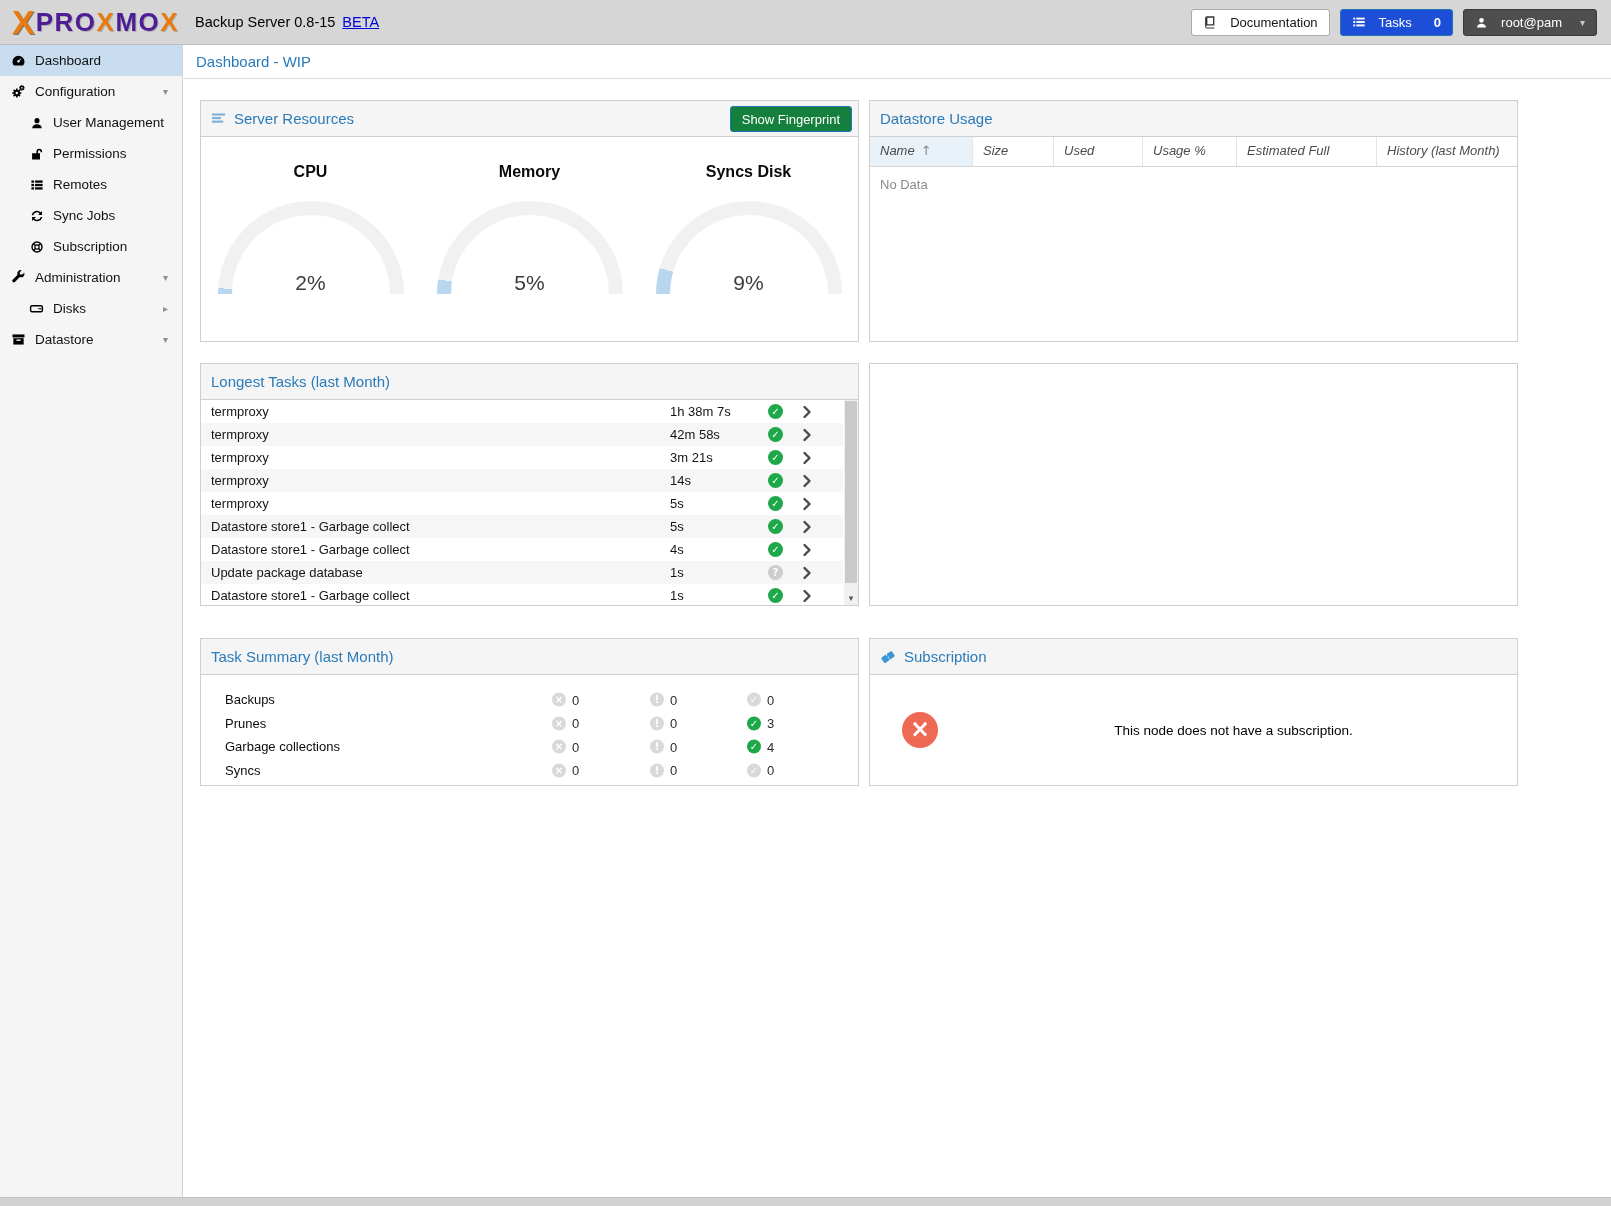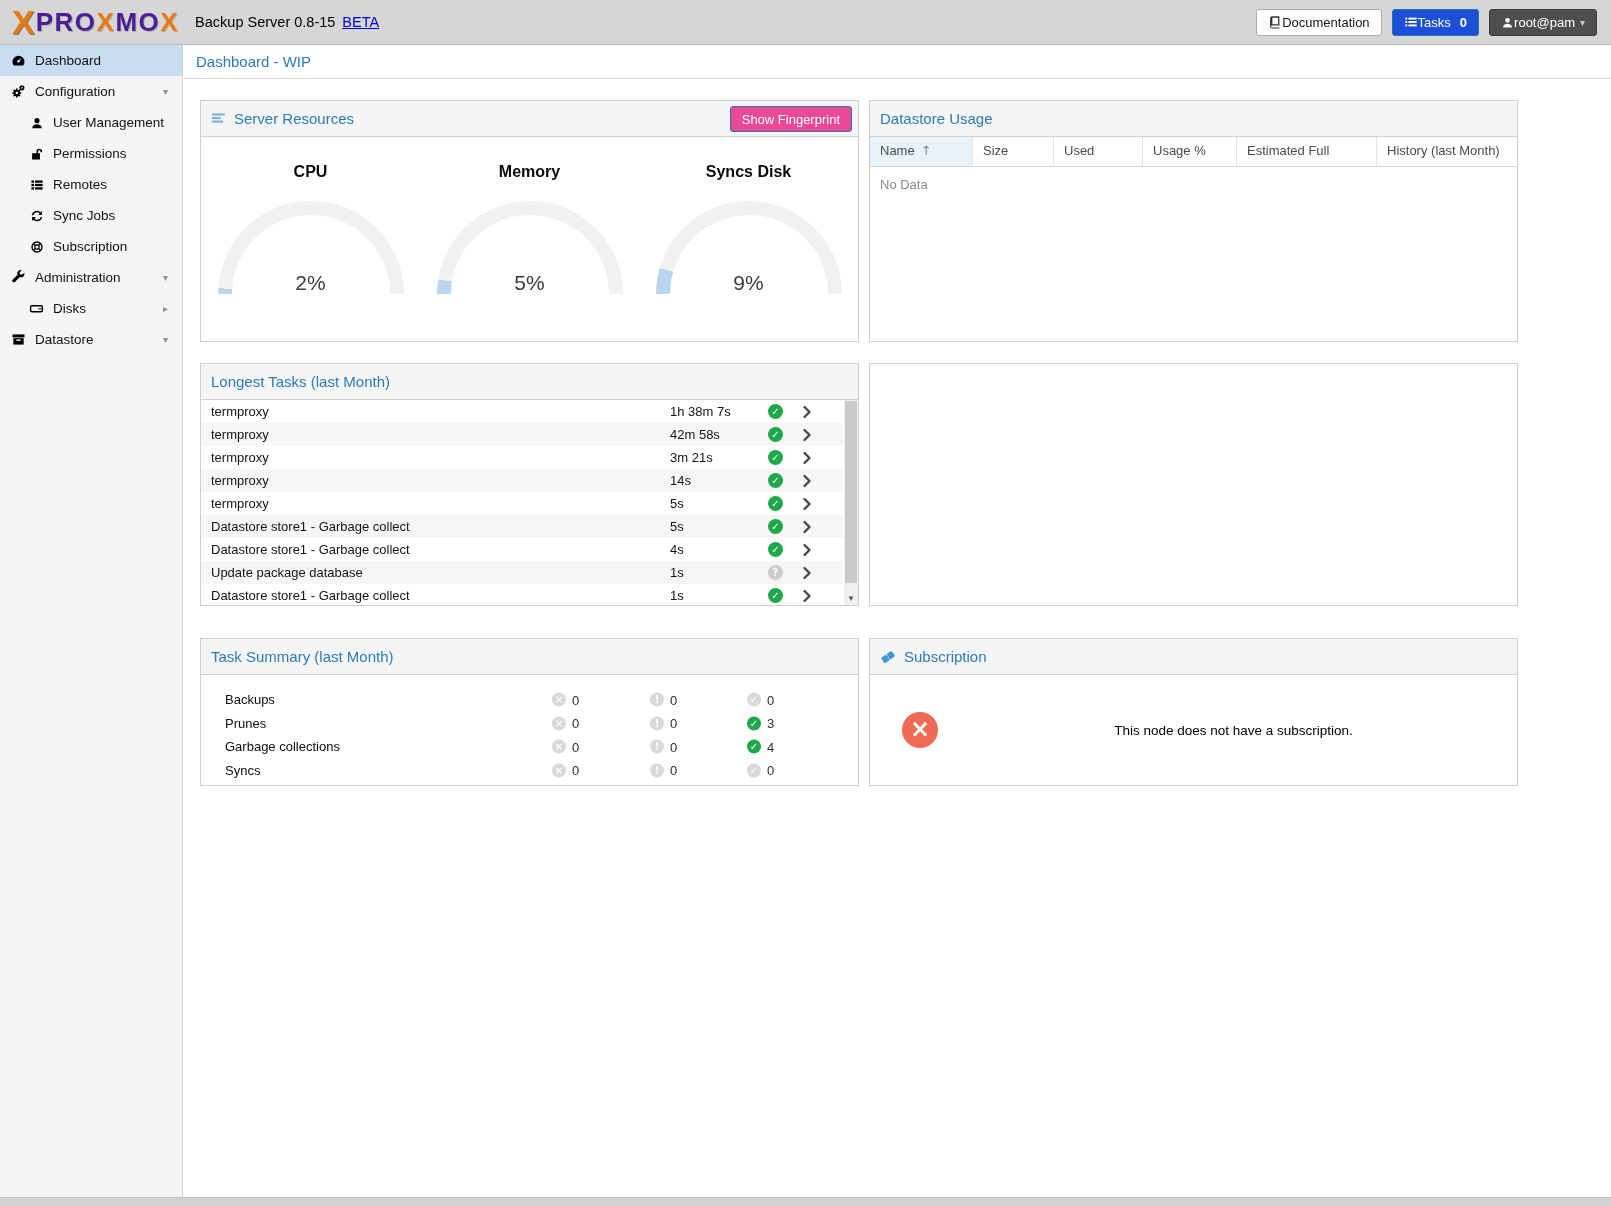--- a/index.html
+++ b/index.html
@@ -14,21 +14,21 @@
     border-bottom:1px solid #bdbdbd;box-sizing:border-box;display:flex;align-items:center;}
   .brand{display:flex;align-items:center;margin-left:12px;cursor:default;}
   .brand-mark{font-size:34px;font-weight:800;color:#e87a10;letter-spacing:-1px;
     text-shadow:1px 1px 0 rgba(40,40,40,.55);line-height:1;margin-right:2px;}
   .brand-seg{font-size:26px;font-weight:800;letter-spacing:1.5px;line-height:1;
     text-shadow:1px 1px 0 rgba(120,120,120,.4);}
   .seg-dark{color:#4c1d95}.seg-orange{color:#e87a10}
   .product{margin-left:16px;font-size:14.5px;color:#000;}
   .beta{margin-left:7px;font-size:14.5px;color:#0000dd;text-decoration:underline;cursor:pointer;}
   .topbar-right{margin-left:auto;margin-right:14px;display:flex;gap:10px;align-items:center;}
-  .tb-btn{height:27px;display:flex;align-items:center;gap:0;padding:0 11px;border-radius:3px;
+  .tb-btn{height:27px;display:flex;align-items:center;gap:13px;padding:0 11px;border-radius:3px;
     font-size:13px;box-sizing:border-box;cursor:pointer;justify-content:space-between;}
   .btn-doc{background:#fff;border:1px solid #ababab;color:#151515;}
   .btn-tasks{background:#1d4ed8;border:1px solid #2277b2;color:#fff;}
   .btn-tasks .cnt{font-weight:bold;margin-left:9px;}
   .btn-user{background:#4e4e4e;border:1px solid #3a3a3a;color:#fff;}
   .chev-glyph{color:#c9c9c9;font-size:10px;margin-left:5px;font-family:"DejaVu Sans",sans-serif;}
 
   
   .sidebar{position:absolute;left:0;top:45px;width:183px;bottom:9px;background:#f5f5f5;
     border-right:1px solid #d2d2d2;box-sizing:border-box;}
@@ -46,36 +46,36 @@
 
   .panel{position:absolute;border:1px solid #cfcfcf;box-sizing:border-box;background:#fff;}
   .panel-hd{height:36px;background:#f5f5f5;border-bottom:1px solid #cfcfcf;display:flex;
     align-items:center;padding:0 10px;box-sizing:border-box;position:relative;}
   .panel-title{font-size:15px;color:#2b7bb9;}
   .hd-ic{margin-right:8px;display:flex;}
 
   
   #p-sr{left:16px;top:55px;width:659px;height:242px;}
   .fingerprint-btn{position:absolute;right:6px;top:5px;height:26px;padding:0 11px;border-radius:3px;
-    background:#ec4899;border:1px solid #2277b2;color:#fff;font-size:13px;cursor:pointer;
+    background:#15803d;border:1px solid #2277b2;color:#fff;font-size:13px;cursor:pointer;
     font-family:"Liberation Sans","DejaVu Sans",sans-serif;}
   .sr-body{display:flex;height:204px;}
   .sr-col{flex:1;text-align:center;}
   .sr-col h3{margin:26px 0 0;font-size:16px;color:#0a0a0a;font-weight:bold;}
   .gauge{position:relative;width:186px;height:94px;overflow:hidden;margin:20px auto 0;}
   .gauge .arc{position:absolute;top:0;left:0;width:186px;height:186px;border-radius:50%;
     background:conic-gradient(from 270deg,
       #b8d7ef 0deg, #b8d7ef calc(var(--p,0)*1.8deg),
       #f1f1f1 calc(var(--p,0)*1.8deg), #f1f1f1 180deg, transparent 180deg);}
   .gauge .arc::after{content:"";position:absolute;inset:14px;background:#fff;border-radius:50%;}
   .gauge .pct{position:absolute;bottom:0;width:100%;text-align:center;font-size:21px;color:#3c3c3c;}
 
   
   #p-du{left:685px;top:55px;width:649px;height:242px;}
-  .du-hrow{display:flex;height:29px;border-bottom:1px solid #d6d6d6;}
+  .du-hrow{display:flex;height:29px;border-bottom:1px solid #d6d6d6;font-style:italic;}
   .du-cell{box-sizing:border-box;padding:0 10px;line-height:28px;font-size:13px;color:#4c4c4c;
     border-right:1px solid #e4e4e4;overflow:hidden;white-space:nowrap;cursor:pointer;}
   .du-cell.sorted{background:#e9f1f9;}
   .du-c0{width:103px}.du-c1{width:81px}.du-c2{width:89px}.du-c3{width:94px}.du-c4{width:140px}
   .du-c5{flex:1;border-right:none;}
   .sort-arrow{color:#8a8a8a;margin-left:6px;font-family:"DejaVu Sans",sans-serif;}
   .empty-text{padding:10px;font-size:13px;color:#8a8a8a;}
 
   
   #p-lt{left:16px;top:318px;width:659px;height:243px;}

